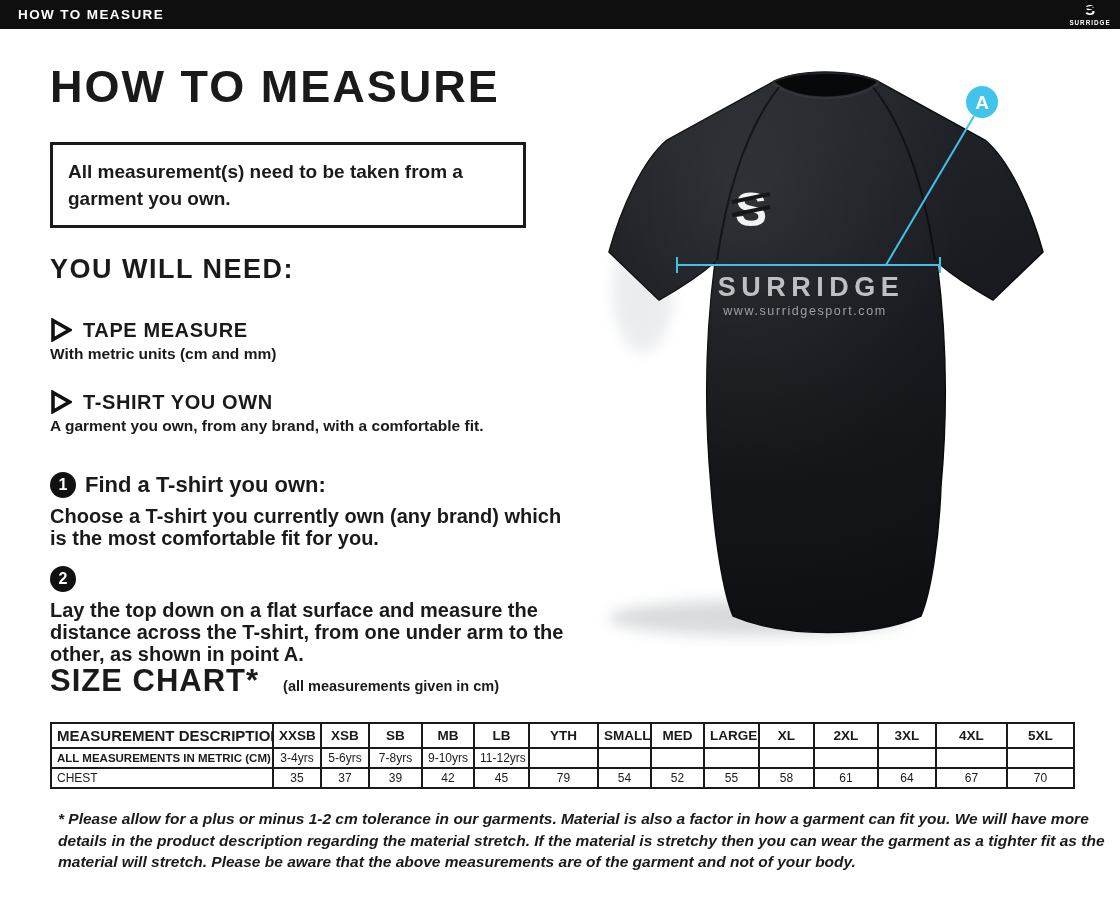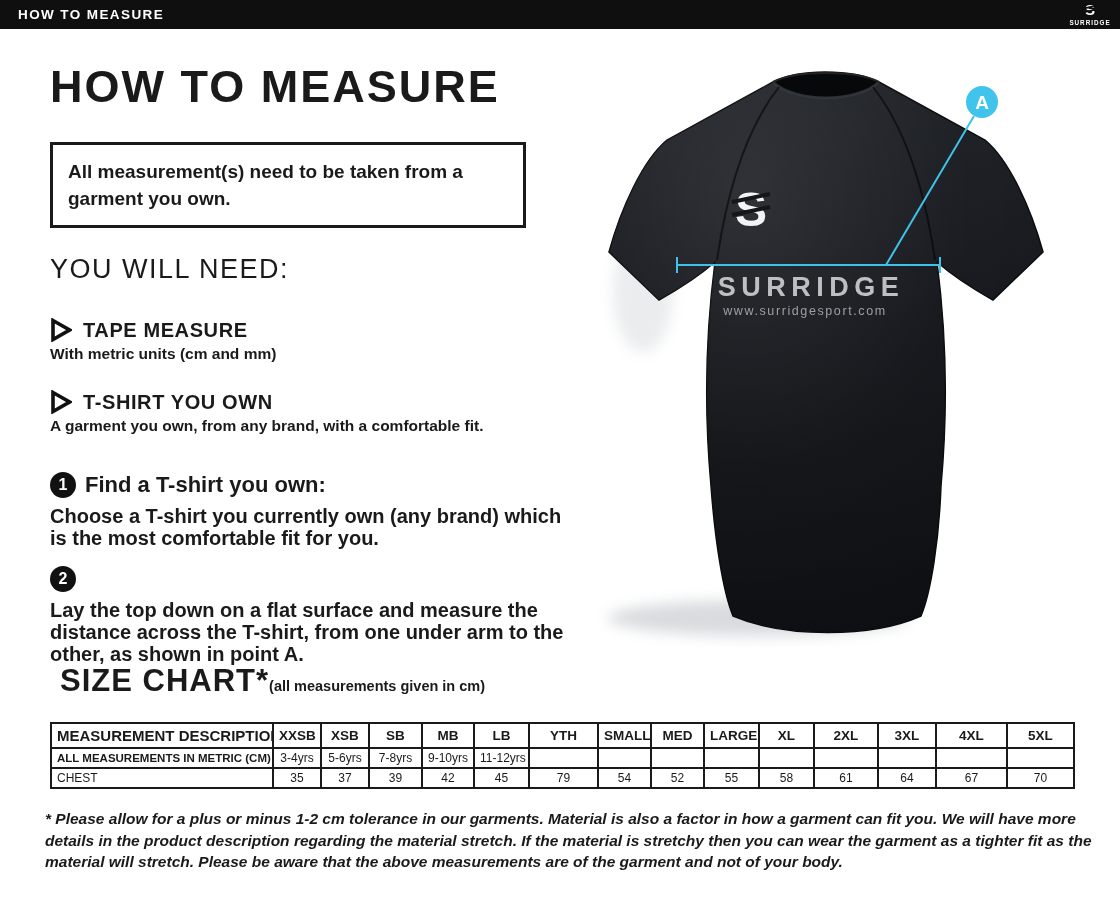--- a/index.html
+++ b/index.html
@@ -24,21 +24,21 @@
     position:absolute; left:50px; top:64px;
     font-size:45px; font-weight:bold; letter-spacing:2px; line-height:1;
   }
   .note-box {
     position:absolute; left:50px; top:142px; width:440px;
     border:3px solid #1a1a1a; padding:13px 15px;
     font-size:19px; font-weight:bold; line-height:27px;
   }
   .ywn-title {
     position:absolute; left:50px; top:254px;
-    font-size:27px; font-weight:normal; letter-spacing:1.5px;
+    font-size:27px; font-weight:bold; letter-spacing:1.5px;
   }
   .need-item { position:absolute; left:50px; }
   .need-item-0 { top:318px; }
   .need-item-1 { top:390px; }
   .need-row { display:flex; align-items:center; gap:11px; }
   .need-label { font-size:20px; font-weight:bold; letter-spacing:0.6px; }
   .need-desc { font-size:15.5px; font-weight:bold; margin-top:3px; }
 
   .step { position:absolute; left:50px; }
   .step-0 { top:472px; width:522px; }
@@ -47,43 +47,43 @@
   .step-num {
     width:26px; height:26px; border-radius:50%; background:#111111; color:#ffffff;
     font-weight:bold; font-size:16px; display:flex; align-items:center; justify-content:center;
     flex:0 0 auto;
   }
   .step-title { font-size:22px; font-weight:bold; }
   .step-desc { font-size:20px; font-weight:bold; line-height:22px; margin-top:7px; }
 
   
   .size-chart-head {
-    position:absolute; left:60px; top:663px;
-    display:flex; align-items:baseline; gap:0;justify-content:flex-end;
+    position:absolute; left:50px; top:663px;
+    display:flex; align-items:baseline; gap:24px;justify-content:flex-end;
   }
   .sc-title { font-size:31px; font-weight:bold; letter-spacing:1px; }
   .sc-sub { font-size:14.5px; font-weight:bold; }
 
   table.size-table {
     position:absolute; left:50px; top:722px; width:1023px;
     border-collapse:collapse; table-layout:fixed;
   }
   .size-table th, .size-table td {
     border:2px solid #1a1a1a; padding:0 5px; overflow:hidden; white-space:nowrap;
   }
   .size-table tr.hdr { height:25px; }
   .size-table tr.r1, .size-table tr.r2 { height:20px; }
   .size-table th.desc { text-align:left; font-size:15px; }
   .size-table th.size { text-align:center; font-size:13.5px; }
   .size-table td.lbl  { text-align:left; font-weight:bold; font-size:11.5px; }
   .size-table td.lbl2 { text-align:left; font-weight:normal; font-size:12px; }
   .size-table td.val  { text-align:center; font-weight:normal; font-size:12px; }
 
   .footnote {
-    position:absolute; left:45px; top:808px; width:1052px;
+    position:absolute; left:58px; top:808px; width:1052px;
     font-size:15.5px; font-weight:bold; font-style:italic; line-height:21.5px;
   }
 
   
   .shirt-figure { position:absolute; left:593px; top:62px; width:465px; height:585px; }
 </style>
 </head>
 <body>
 
 <div class="page">

